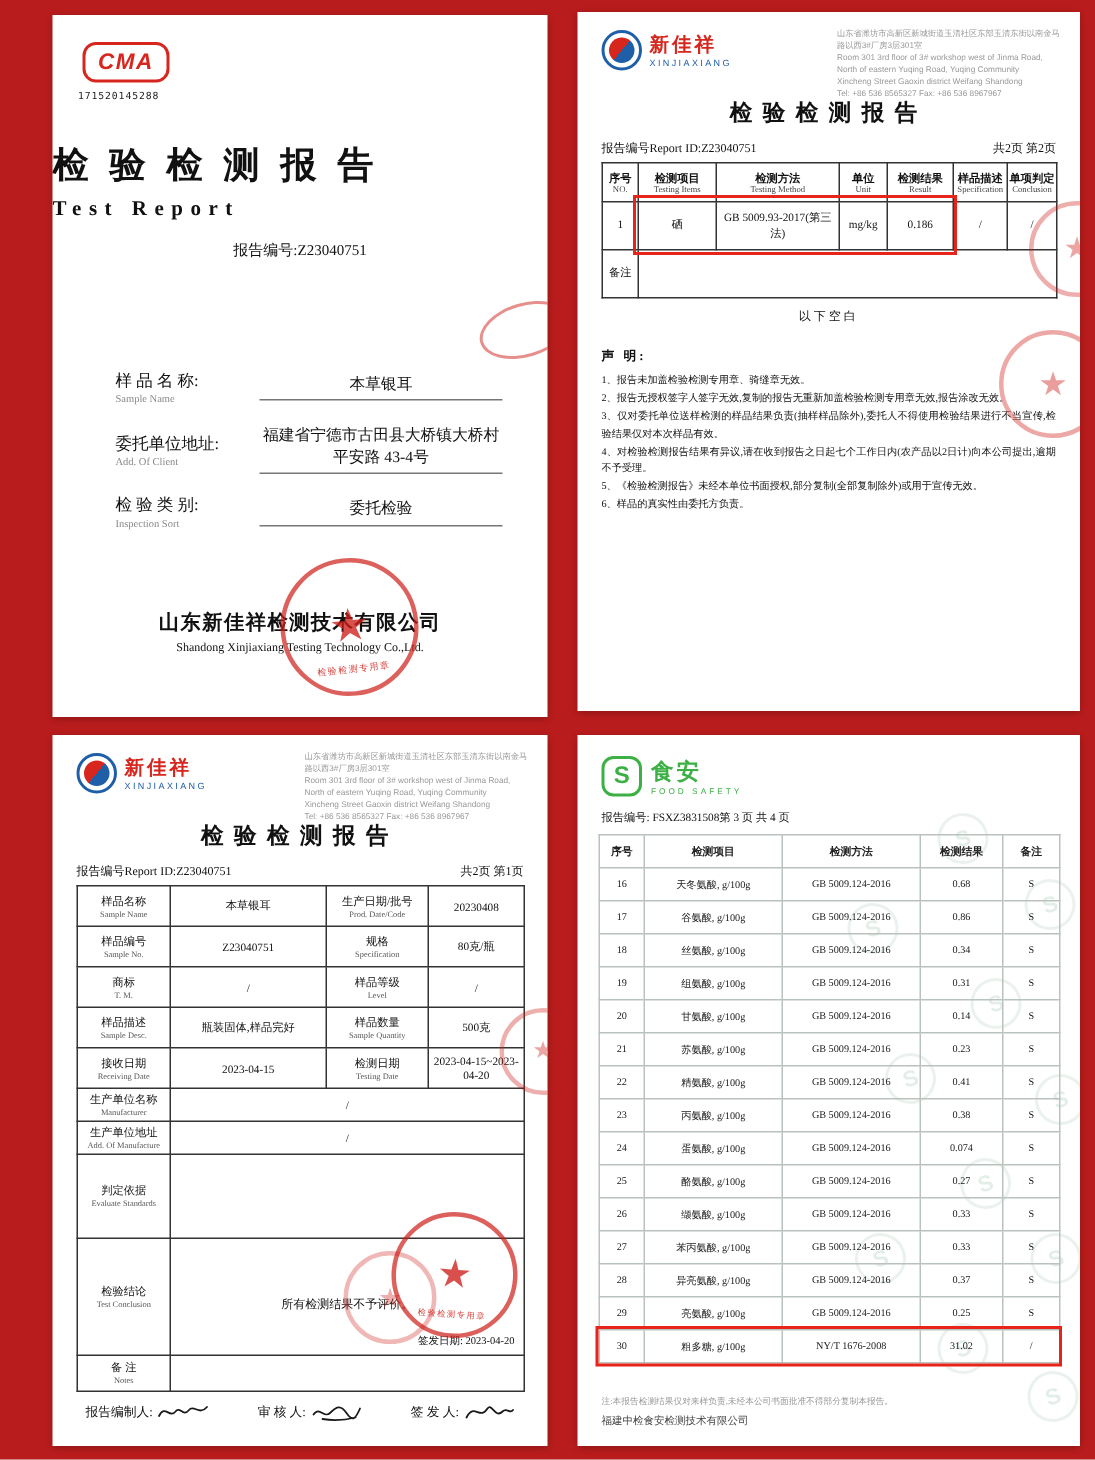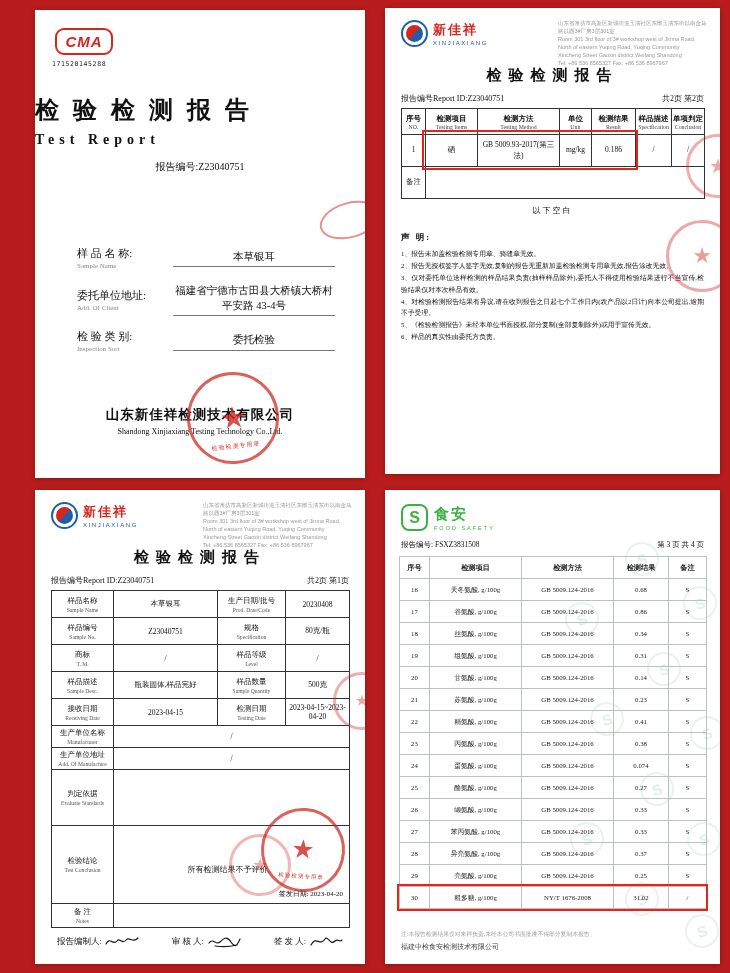--- a/index.html
+++ b/index.html
@@ -96,21 +96,21 @@
   .issue-date{position:absolute;right:6px;bottom:4px;font-size:7px}
   .sigrow{position:absolute;bottom:16px;left:22px;right:22px;display:flex;justify-content:space-between;align-items:center;font-size:8.5px}
   .siggroup{display:flex;align-items:flex-end;gap:3px}
 
   
   .fs-logo{position:absolute;top:14px;left:16px;display:flex;align-items:center;gap:6px}
   .fs-badge{width:27px;height:27px;border:2.5px solid #3cb044;border-radius:8px;color:#3cb044;font-weight:bold;font-size:16px;
             display:flex;align-items:center;justify-content:center;font-family:"Liberation Sans",sans-serif}
   .fs-cn{color:#3cb044;font-size:15px;font-weight:bold;letter-spacing:2px}
   .fs-en{color:#3cb044;font-size:5.5px;letter-spacing:2px;margin-top:1px;font-family:"Liberation Sans",sans-serif}
-  .p4-repline{position:absolute;top:50px;left:16px;right:16px;display:flex;justify-content:space-between;font-size:7.5px}
+  .p4-repline{position:absolute;top:50px;left:16px;right:16px;display:flex;font-size:7.5px}
   .t4{top:66px;left:14px;right:14px}
   .t4 th,.t4 td{border:1px solid #b9c2bd;font-size:6.8px;text-align:center;vertical-align:middle;padding:1px;color:#222;overflow:hidden}
   .t4 thead th{height:22px;font-size:7.2px;font-weight:bold}
   .t4 tbody tr{height:22px}
   .hb4{left:-2px;top:328px;width:calc(100% + 4px);height:27px;border-width:2.5px}
   .footer4{position:absolute;left:16px;right:16px;bottom:12px}
   .f4-note{font-size:5.8px;color:#999}
   .f4-co{font-size:7px;color:#444;margin-top:3px}
   .wm{position:absolute;width:34px;height:34px;border:2px solid rgba(90,150,110,.12);border-radius:50%;color:rgba(90,150,110,.16);
       font-size:15px;font-weight:bold;display:flex;align-items:center;justify-content:center;transform:rotate(-18deg);

